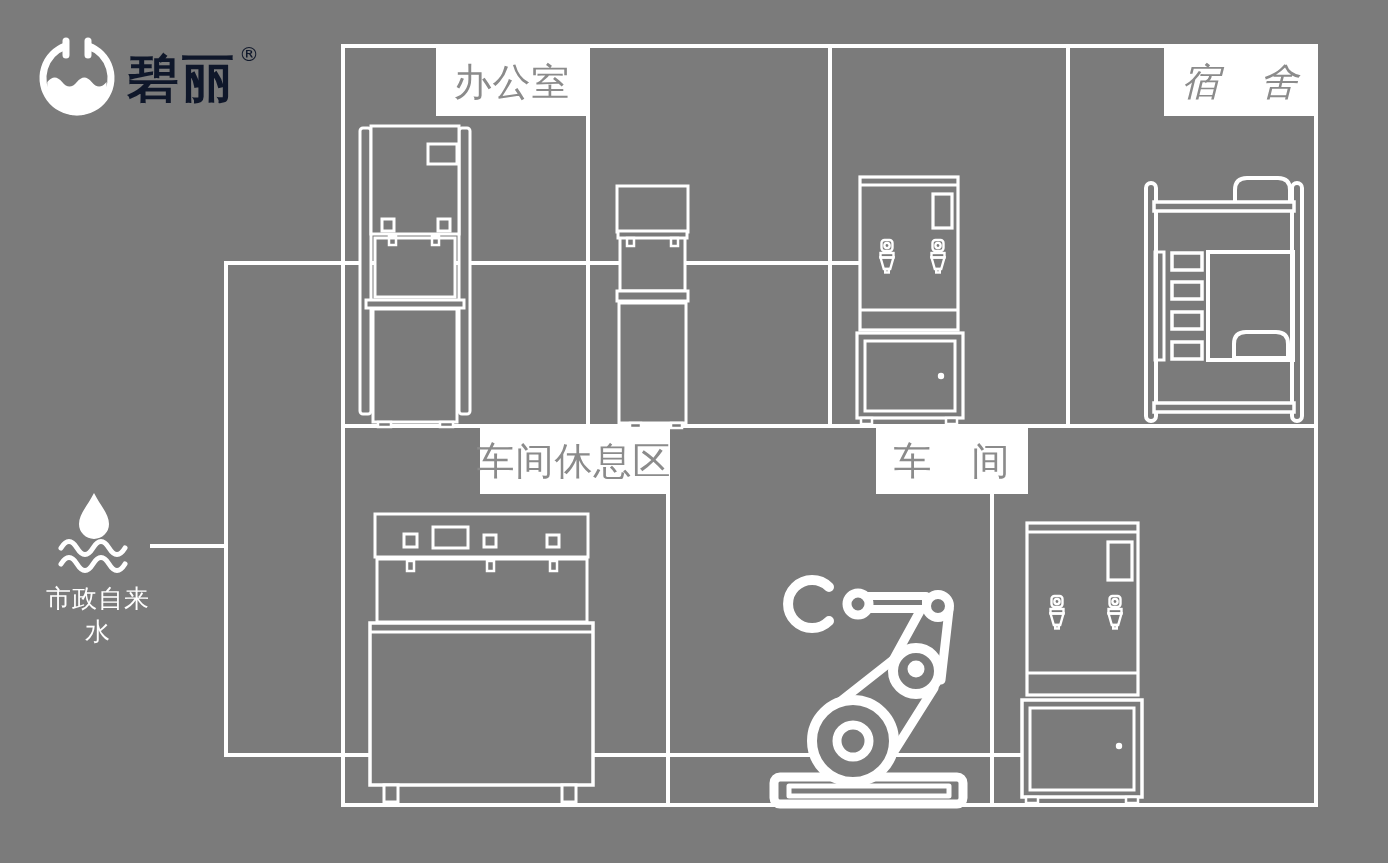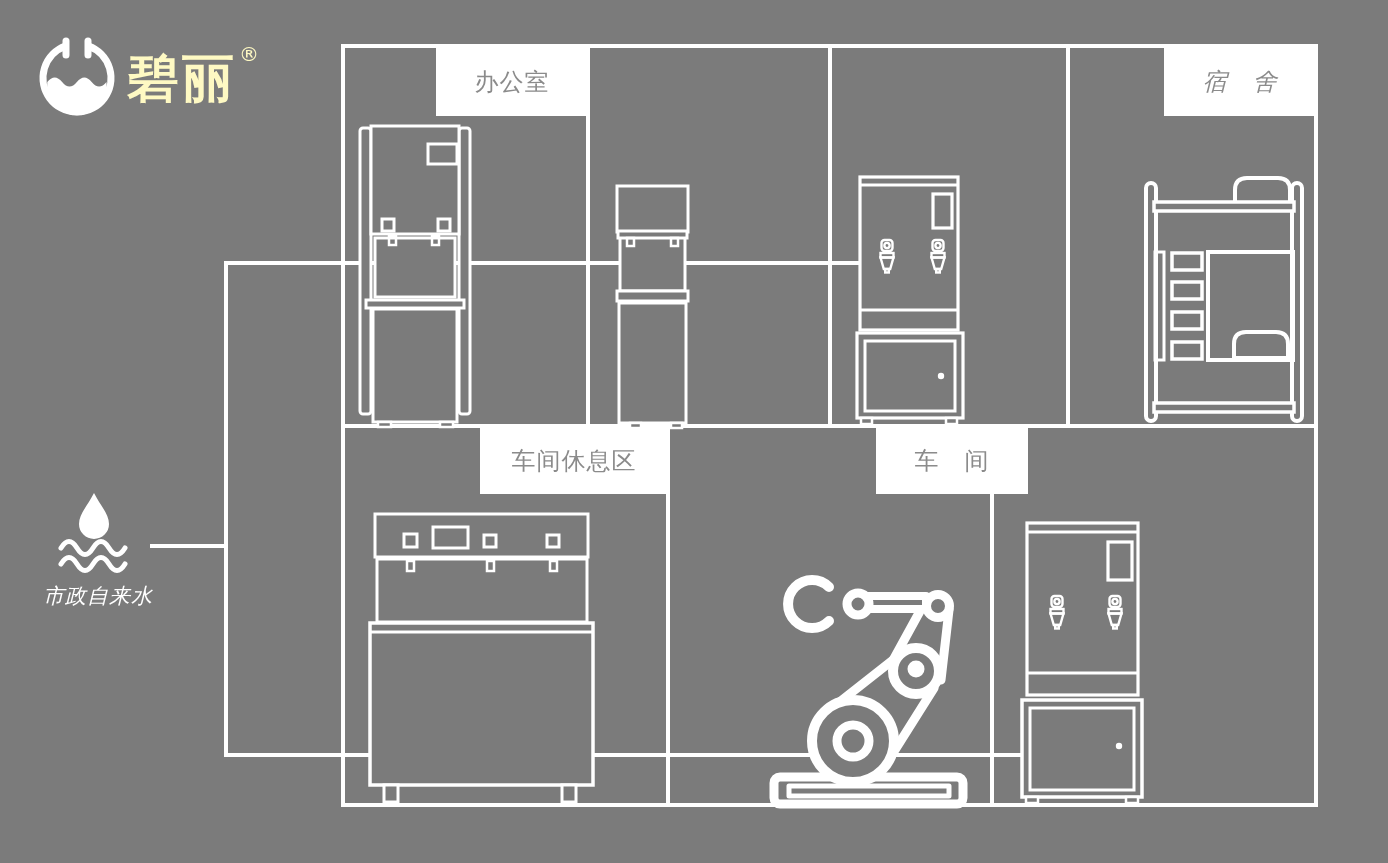--- a/index.html
+++ b/index.html
@@ -4,30 +4,30 @@
 <style>
   html,body{margin:0;padding:0;background:#5f5f5f;}
   .stage{
     position:relative;width:1388px;height:863px;background:#7b7b7b;
     overflow:hidden;font-family:"DejaVu Sans","Liberation Sans",sans-serif;
   }
   .stage svg.schematic{position:absolute;left:0;top:0;}
   .room-label{
     position:absolute;background:#ffffff;color:#8b8b8b;
     display:flex;align-items:center;justify-content:center;
-    font-size:24px;letter-spacing:1px;white-space:pre;
+    font-size:38px;letter-spacing:1px;white-space:pre;
   }
   .brand{
-    position:absolute;left:127px;top:44px;color:#fef9c3;
+    position:absolute;left:127px;top:44px;color:#0f172a;
     font-size:52px;font-weight:bold;letter-spacing:3px;display:flex;align-items:flex-start;
   }
   .brand .reg{font-size:20px;font-weight:normal;letter-spacing:0;margin-left:2px;margin-top:-2px;}
   .source-label{
     position:absolute;left:40px;top:582px;width:116px;text-align:center;
-    color:#ffffff;font-size:21px;letter-spacing:1px;font-style:italic;
+    color:#ffffff;font-size:25px;letter-spacing:1px;
   }
 </style>
 </head>
 <body>
 
 <div class="stage">
 
   <svg class="schematic" width="1388" height="863" viewBox="0 0 1388 863">
 
     <defs>

